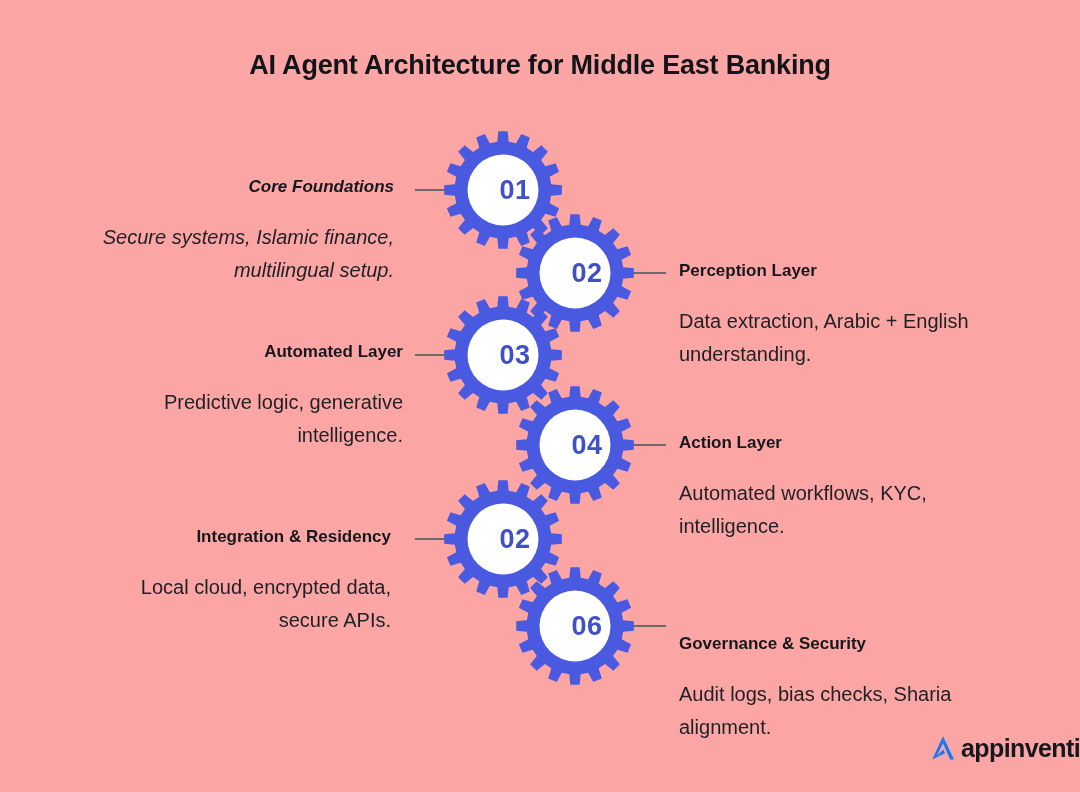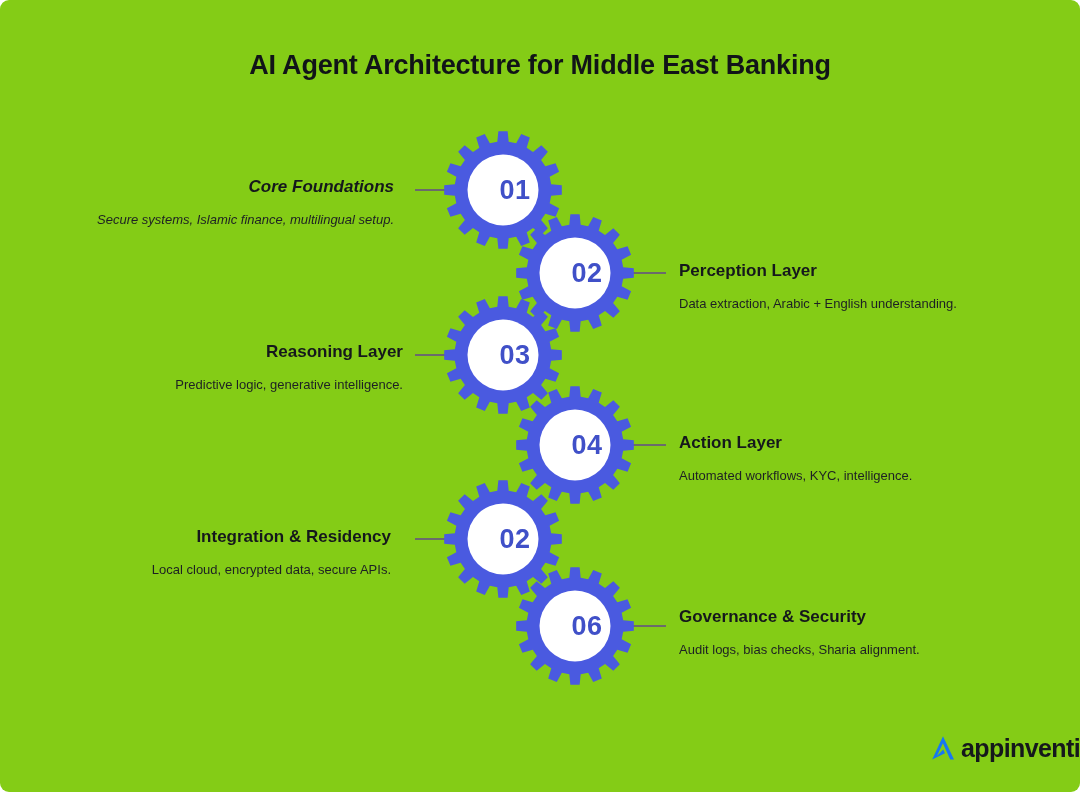--- a/index.html
+++ b/index.html
@@ -10,22 +10,21 @@
     width: 1080px;
     height: 792px;
     background: #ffffff;
     font-family: "Liberation Sans", sans-serif;
     overflow: hidden;
   }
   #canvas {
     position: relative;
     width: 1080px;
     height: 792px;
-    background: #84cc16;
-    border-radius: 9px;
+    background: #fca5a5;
   }
 
   
   .page-title {
     position: absolute;
     left: 0;
     top: 50px;
     width: 1080px;
     text-align: center;
     font-size: 27px;
@@ -73,25 +72,25 @@
     position: absolute;
   }
   .label-block .heading {
     font-size: 17px;
     font-weight: bold;
     color: #15181c;
     line-height: 1.25;
     white-space: nowrap;
   }
   .label-block .desc {
-    font-size: 13px;
+    font-size: 20px;
     font-weight: normal;
     color: #1d2024;
     line-height: 1.62;
-    margin-top: 12px;
+    margin-top: 24px;
   }
   .label-left {
     text-align: right;
   }
   .label-right {
     text-align: left;
   }
 
   
   .logo {
@@ -149,21 +148,21 @@
 
   <div class="connector" style="left: 415px; top: 354px; width: 47px; background: rgb(107, 107, 107);"></div>
   <div class="gear-wrap" style="left:444px; top:296px;">
     <svg viewBox="0 0 118 118" aria-hidden="true">
       <path class="gear-path" d="M54.37 0.18 L63.63 0.18 L64.70 10.84 L72.16 12.32 L77.23 2.89 L85.79 6.43 L82.70 16.68 L89.03 20.91 L97.32 14.14 L103.86 20.68 L97.09 28.97 L101.32 35.30 L111.57 32.21 L115.11 40.77 L105.68 45.84 L107.16 53.30 L117.82 54.37 L117.82 63.63 L107.16 64.70 L105.68 72.16 L115.11 77.23 L111.57 85.79 L101.32 82.70 L97.09 89.03 L103.86 97.32 L97.32 103.86 L89.03 97.09 L82.70 101.32 L85.79 111.57 L77.23 115.11 L72.16 105.68 L64.70 107.16 L63.63 117.82 L54.37 117.82 L53.30 107.16 L45.84 105.68 L40.77 115.11 L32.21 111.57 L35.30 101.32 L28.97 97.09 L20.68 103.86 L14.14 97.32 L20.91 89.03 L16.68 82.70 L6.43 85.79 L2.89 77.23 L12.32 72.16 L10.84 64.70 L0.18 63.63 L0.18 54.37 L10.84 53.30 L12.32 45.84 L2.89 40.77 L6.43 32.21 L16.68 35.30 L20.91 28.97 L14.14 20.68 L20.68 14.14 L28.97 20.91 L35.30 16.68 L32.21 6.43 L40.77 2.89 L45.84 12.32 L53.30 10.84 Z" fill="#4a5ae0"></path>
       <circle cx="59" cy="59" r="35.5" fill="#ffffff"></circle>
     </svg>
     <div class="gear-num" style="color: rgb(64, 80, 200);">03</div>
   </div>
   <div class="label-block label-left" style="left:103px; top:341px; width:300px;">
-    <div class="heading">Reasoning Layer</div>
+    <div class="heading">Automated Layer</div>
     <div class="desc">Predictive logic, generative intelligence.</div>
   </div>
 
   <div class="connector" style="left: 618px; top: 444px; width: 48px; background: rgb(107, 107, 107);"></div>
   <div class="gear-wrap" style="left:516px; top:386px;">
     <svg viewBox="0 0 118 118" aria-hidden="true">
       <path class="gear-path" d="M54.37 0.18 L63.63 0.18 L64.70 10.84 L72.16 12.32 L77.23 2.89 L85.79 6.43 L82.70 16.68 L89.03 20.91 L97.32 14.14 L103.86 20.68 L97.09 28.97 L101.32 35.30 L111.57 32.21 L115.11 40.77 L105.68 45.84 L107.16 53.30 L117.82 54.37 L117.82 63.63 L107.16 64.70 L105.68 72.16 L115.11 77.23 L111.57 85.79 L101.32 82.70 L97.09 89.03 L103.86 97.32 L97.32 103.86 L89.03 97.09 L82.70 101.32 L85.79 111.57 L77.23 115.11 L72.16 105.68 L64.70 107.16 L63.63 117.82 L54.37 117.82 L53.30 107.16 L45.84 105.68 L40.77 115.11 L32.21 111.57 L35.30 101.32 L28.97 97.09 L20.68 103.86 L14.14 97.32 L20.91 89.03 L16.68 82.70 L6.43 85.79 L2.89 77.23 L12.32 72.16 L10.84 64.70 L0.18 63.63 L0.18 54.37 L10.84 53.30 L12.32 45.84 L2.89 40.77 L6.43 32.21 L16.68 35.30 L20.91 28.97 L14.14 20.68 L20.68 14.14 L28.97 20.91 L35.30 16.68 L32.21 6.43 L40.77 2.89 L45.84 12.32 L53.30 10.84 Z" fill="#4a5ae0"></path>
       <circle cx="59" cy="59" r="35.5" fill="#ffffff"></circle>
     </svg>
     <div class="gear-num" style="color: rgb(64, 80, 200);">04</div>
@@ -187,21 +186,21 @@
   </div>
 
   <div class="connector" style="left: 618px; top: 625px; width: 48px; background: rgb(107, 107, 107);"></div>
   <div class="gear-wrap" style="left:516px; top:567px;">
     <svg viewBox="0 0 118 118" aria-hidden="true">
       <path class="gear-path" d="M54.37 0.18 L63.63 0.18 L64.70 10.84 L72.16 12.32 L77.23 2.89 L85.79 6.43 L82.70 16.68 L89.03 20.91 L97.32 14.14 L103.86 20.68 L97.09 28.97 L101.32 35.30 L111.57 32.21 L115.11 40.77 L105.68 45.84 L107.16 53.30 L117.82 54.37 L117.82 63.63 L107.16 64.70 L105.68 72.16 L115.11 77.23 L111.57 85.79 L101.32 82.70 L97.09 89.03 L103.86 97.32 L97.32 103.86 L89.03 97.09 L82.70 101.32 L85.79 111.57 L77.23 115.11 L72.16 105.68 L64.70 107.16 L63.63 117.82 L54.37 117.82 L53.30 107.16 L45.84 105.68 L40.77 115.11 L32.21 111.57 L35.30 101.32 L28.97 97.09 L20.68 103.86 L14.14 97.32 L20.91 89.03 L16.68 82.70 L6.43 85.79 L2.89 77.23 L12.32 72.16 L10.84 64.70 L0.18 63.63 L0.18 54.37 L10.84 53.30 L12.32 45.84 L2.89 40.77 L6.43 32.21 L16.68 35.30 L20.91 28.97 L14.14 20.68 L20.68 14.14 L28.97 20.91 L35.30 16.68 L32.21 6.43 L40.77 2.89 L45.84 12.32 L53.30 10.84 Z" fill="#4a5ae0"></path>
       <circle cx="59" cy="59" r="35.5" fill="#ffffff"></circle>
     </svg>
     <div class="gear-num" style="color: rgb(64, 80, 200);">06</div>
   </div>
-  <div class="label-block label-right" style="left:679px; top:606px; width:300px;">
+  <div class="label-block label-right" style="left:679px; top:633px; width:300px;">
     <div class="heading">Governance &amp; Security</div>
     <div class="desc">Audit logs, bias checks, Sharia alignment.</div>
   </div>
 
   <div class="logo">
     <svg class="logo-mark" width="30" height="30" viewBox="0 0 30 30">
       <path d="M15 3.2 L26 26.5 L22.2 26.5 L14.9 10.2 L9.0 23.0 L15.2 16.4 L17.0 20.2 L4.2 26.5 Z" fill="#1877f2"></path>
     </svg>
     <span class="logo-text">appinventiv</span>
   </div>

